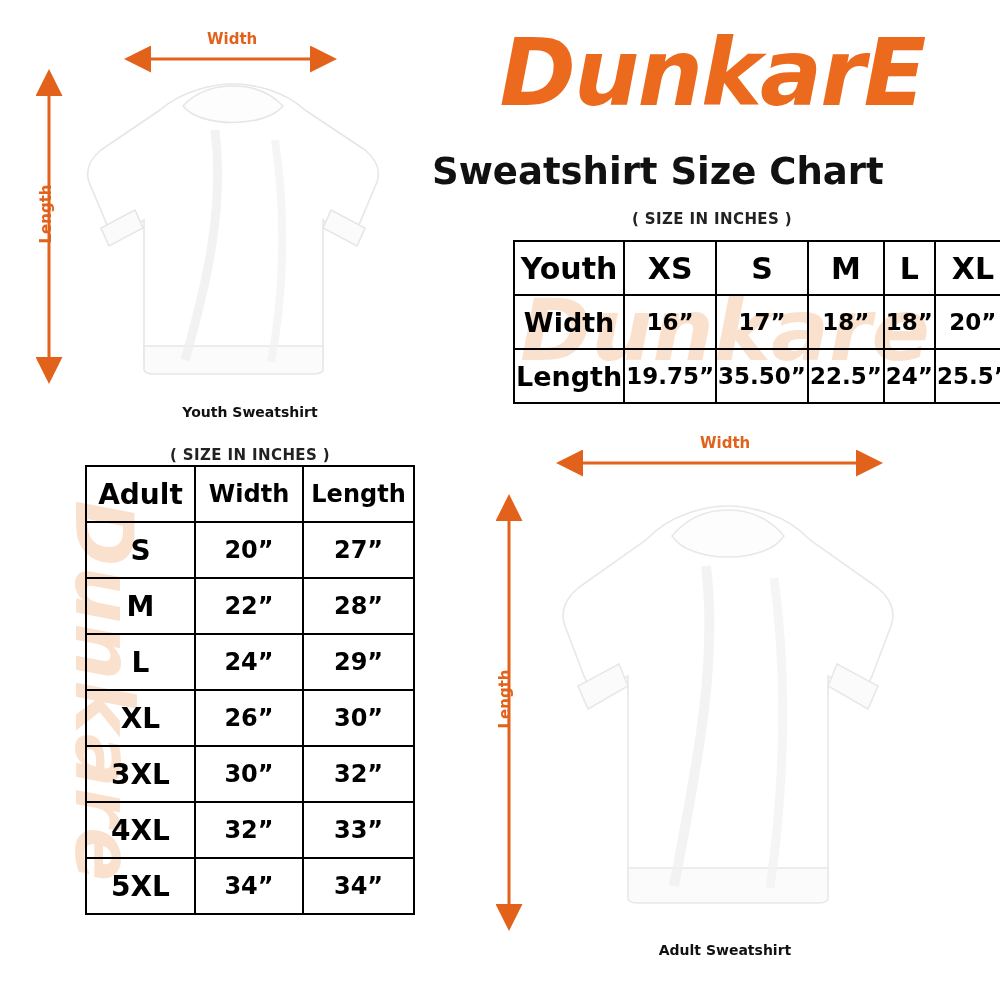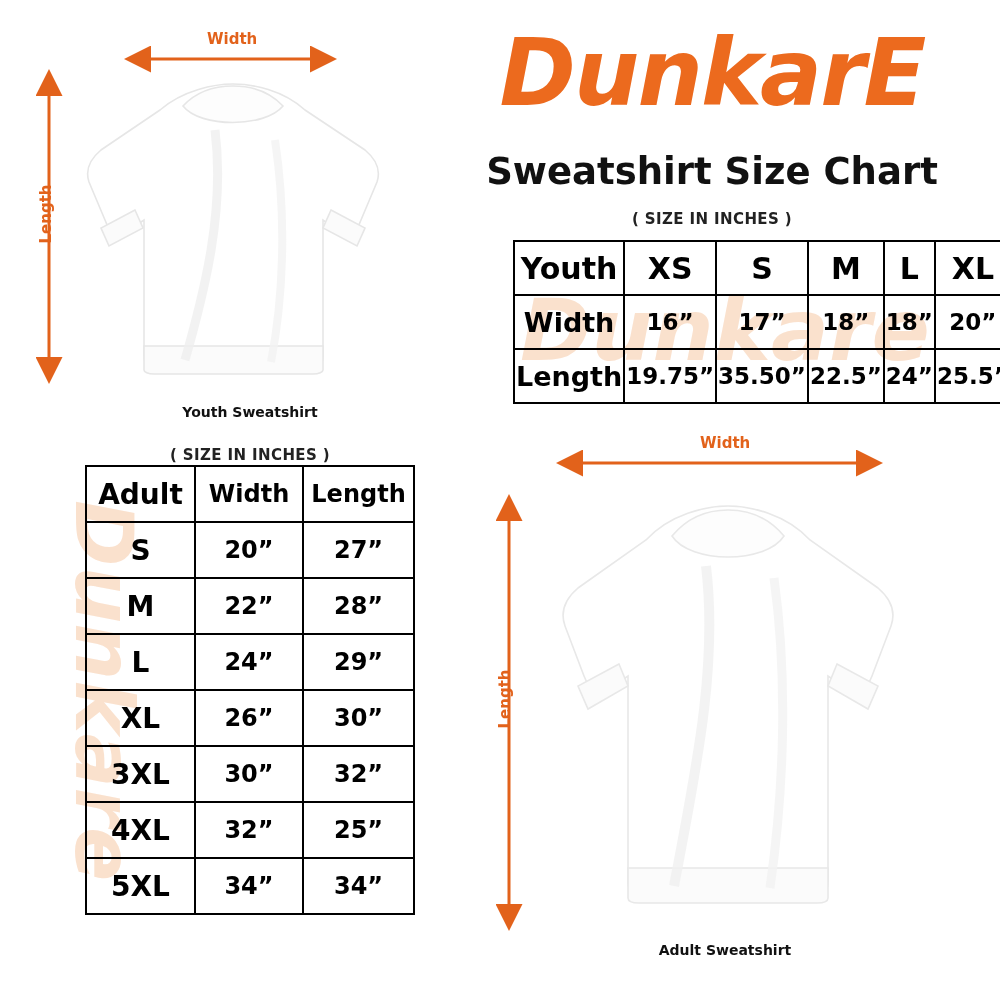--- a/index.html
+++ b/index.html
@@ -33,21 +33,21 @@
     font-size: 92px;
     line-height: 1;
     color: #EC6A1E;
     letter-spacing: -2px;
   }
   .chart-title {
     position: absolute;
     left: 432px;
     top: 150px;
     width: 560px;
-    text-align: center;
+    text-align: left;
     font-family: "DejaVu Sans", sans-serif;
     font-weight: bold;
     font-size: 37px;
     color: #111111;
   }
   .units-right {
     position: absolute;
     left: 432px;
     top: 210px;
     width: 560px;
@@ -309,21 +309,21 @@
         <td class="num">30”</td>
       </tr>
       <tr>
         <td class="size">3XL</td>
         <td class="num">30”</td>
         <td class="num">32”</td>
       </tr>
       <tr>
         <td class="size">4XL</td>
         <td class="num">32”</td>
-        <td class="num">25”</td>
+        <td class="num">33”</td>
       </tr>
       <tr>
         <td class="size">5XL</td>
         <td class="num">34”</td>
         <td class="num">34”</td>
       </tr>
     </tbody>
   </table>
 
   <svg class="shirt-wrap" style="left:538px; top:490px; width:380px; height:450px;" viewBox="0 0 380 450">

